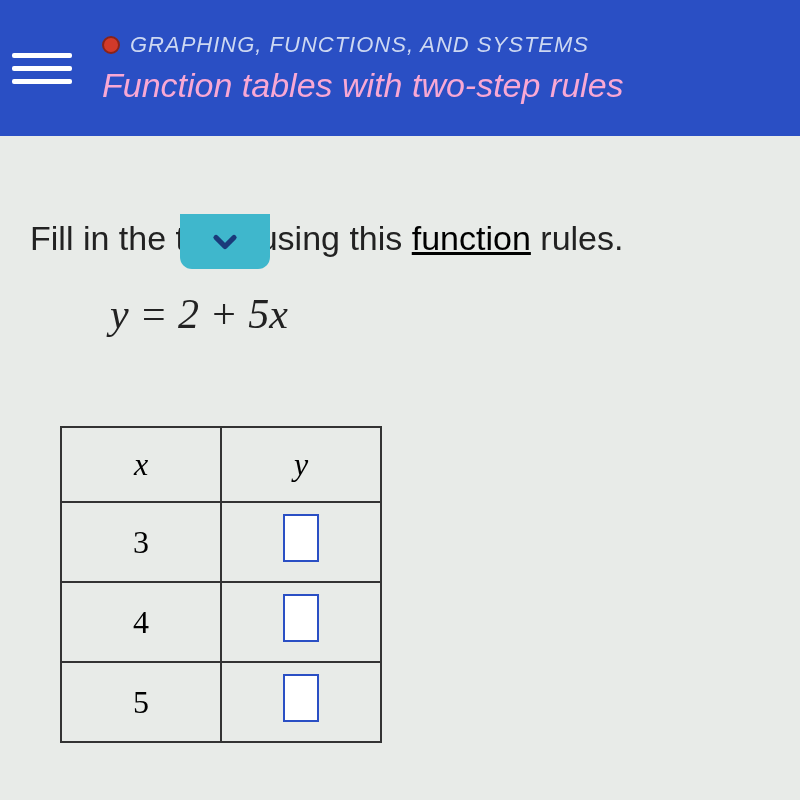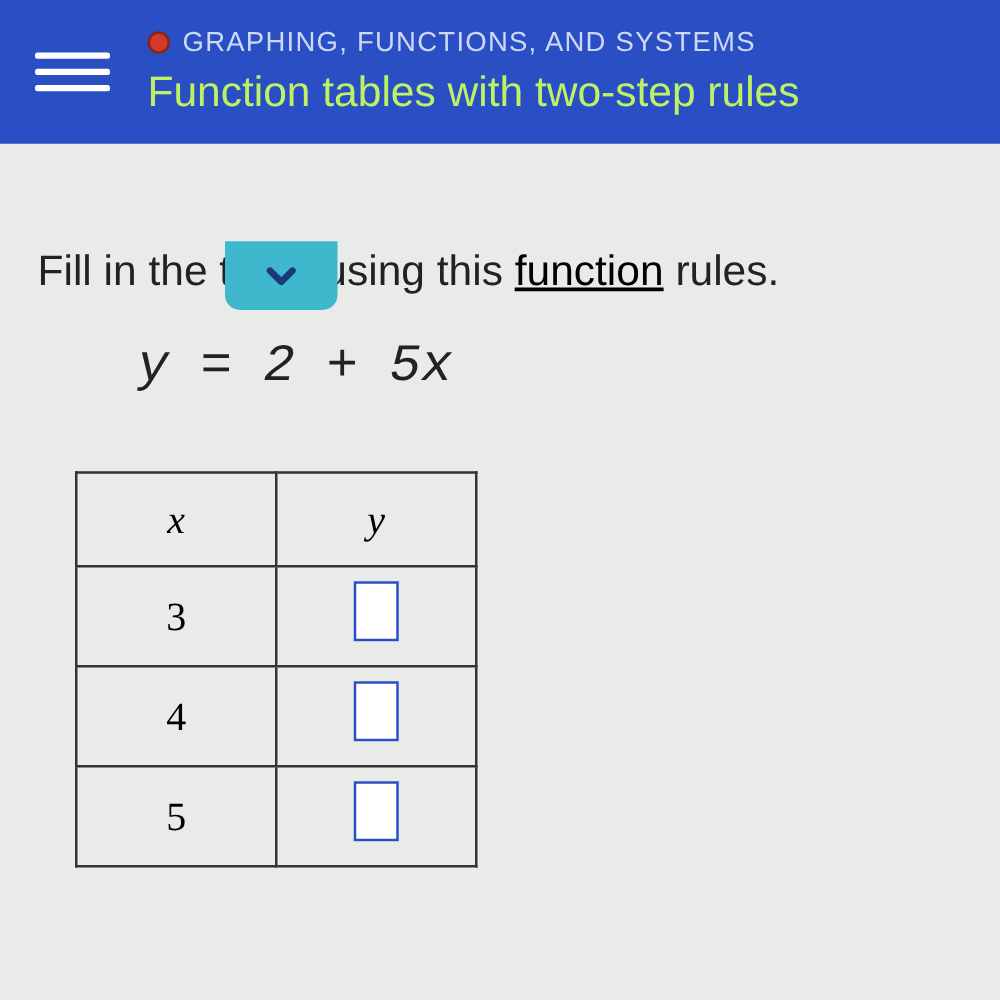--- a/index.html
+++ b/index.html
@@ -10,25 +10,26 @@
     body {
       width: 800px;
       height: 800px;
       font-family: Arial, Helvetica, sans-serif;
       background: #e8ebe8;
       overflow: hidden;
     }
     .header {
       background: #2a4fc4;
       color: #fff;
-      height: 115px;
+      height: 136px;
       display: flex;
       align-items: center;
-      padding: 0 28px;
+      padding: 0 12px;
       position: relative;
+      font-style: italic;
     }
     .hamburger {
       width: 60px;
       height: 50px;
       display: flex;
       flex-direction: column;
       justify-content: center;
       gap: 8px;
       margin-right: 30px;
       cursor: pointer;
@@ -53,21 +54,21 @@
     .red-dot {
       width: 18px;
       height: 18px;
       background: #d23a2a;
       border-radius: 50%;
       border: 2px solid #8a2318;
     }
     .page-title {
       font-size: 34px;
       font-weight: normal;
-      color: #bef264;
+      color: #f9a8d4;
     }
     .content {
       padding: 0 30px;
       position: relative;
     }
     .chevron-tab {
       position: absolute;
       left: 180px;
       top: -2px;
       background: #3fb7cc;
@@ -91,24 +92,24 @@
       line-height: 1.3;
     }
     .function-link {
       color: #000000;
       text-decoration: underline;
       cursor: pointer;
     }
     .equation {
       font-size: 42px;
       font-style: italic;
-      font-family: Liberation Mono, monospace;
+      font-family: Liberation Serif, serif;
       color: #222;
       margin-left: 80px;
-      margin-bottom: 60px;
+      margin-bottom: 88px;
     }
     .data-table {
       border-collapse: collapse;
       margin-left: 30px;
     }
     .data-table th,
     .data-table td {
       border: 2px solid #333;
       text-align: center;
       font-size: 32px;

